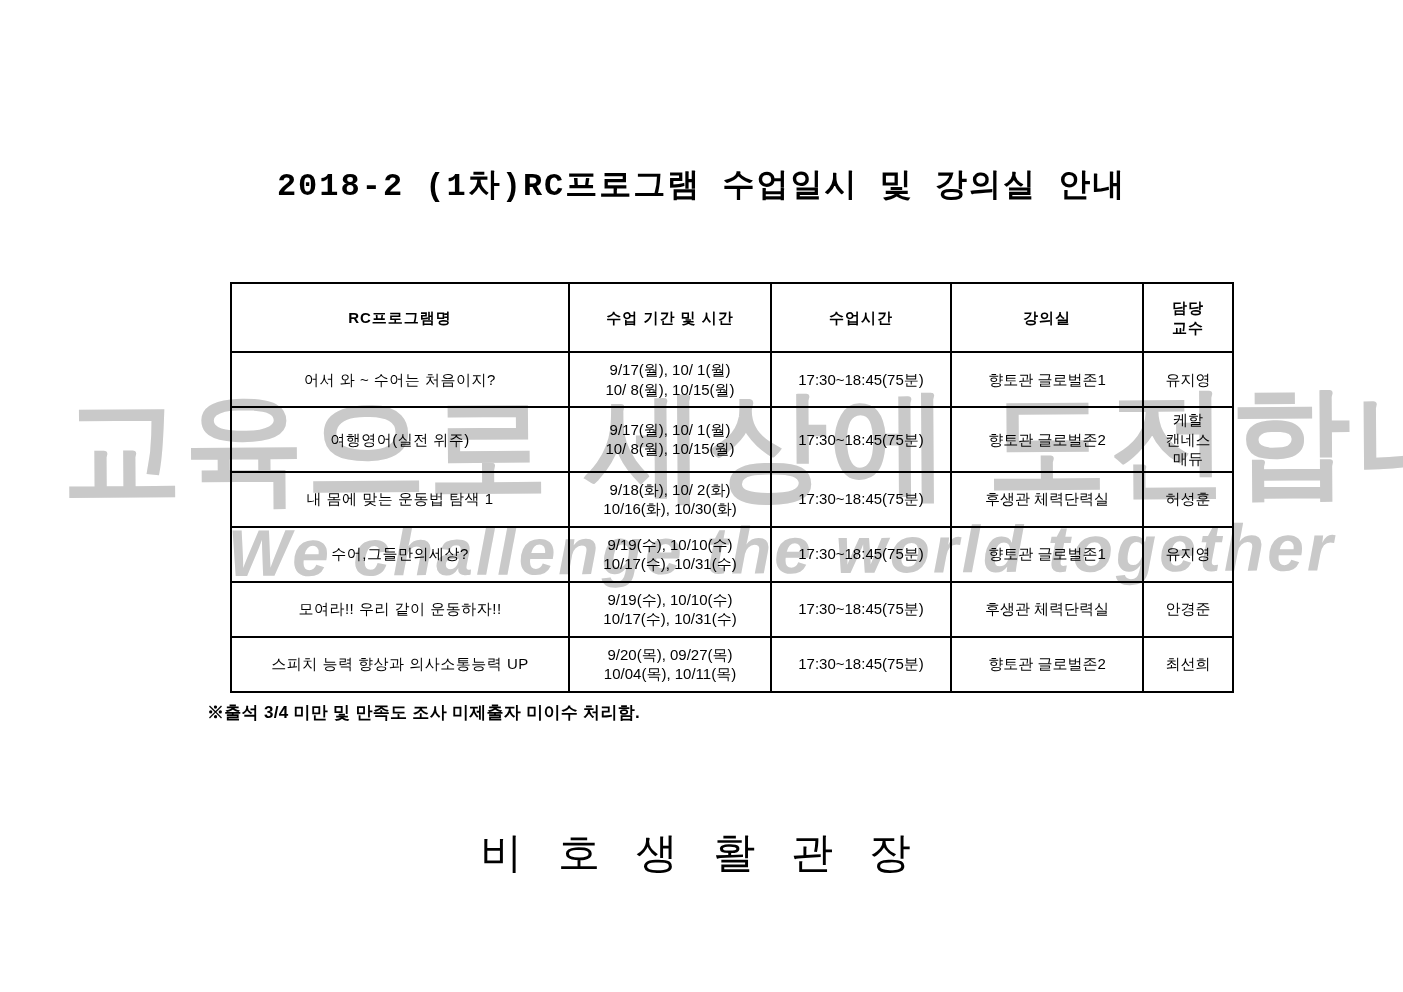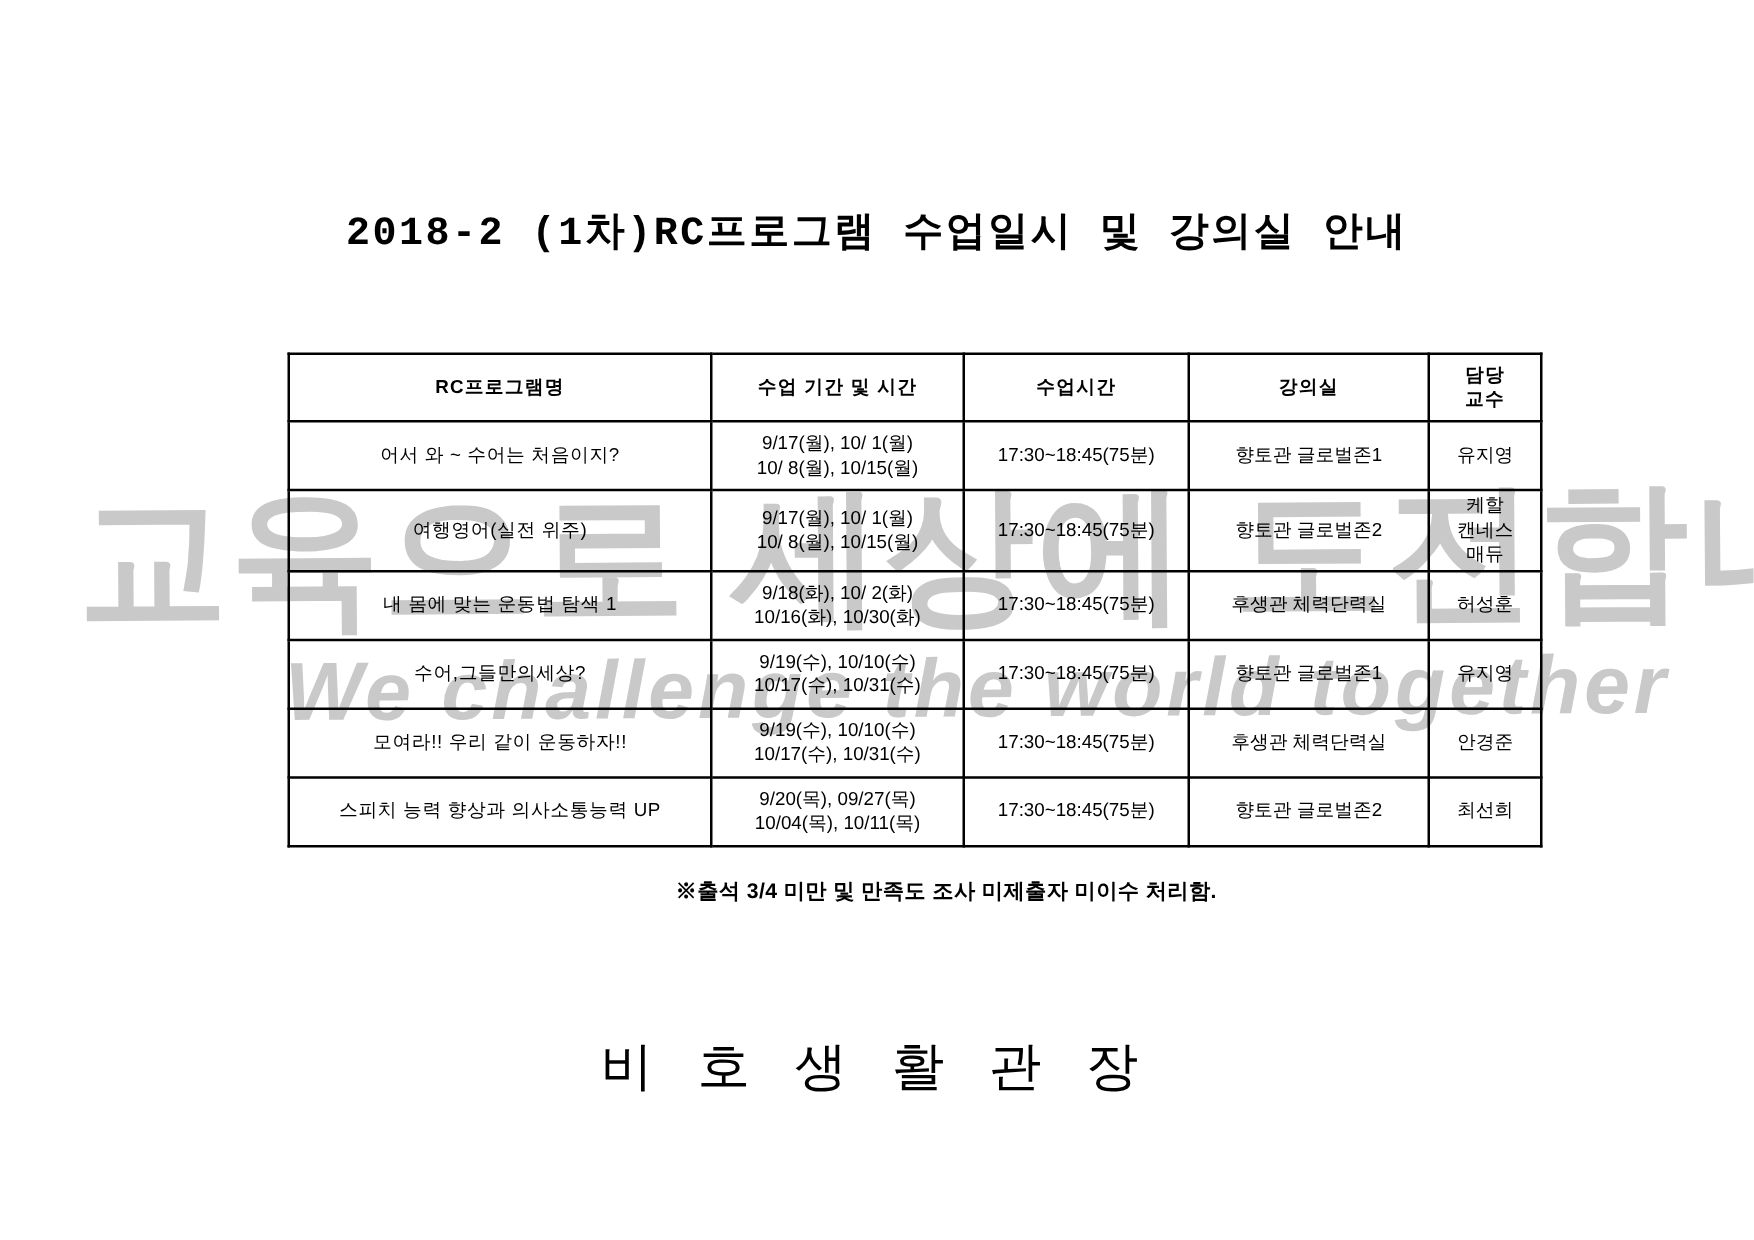--- a/index.html
+++ b/index.html
@@ -67,38 +67,37 @@
   .schedule th, .schedule td {
     border: 2px solid #000;
     text-align: center;
     vertical-align: middle;
     padding: 2px 4px;
     font-size: 15px;
     white-space: pre-line;
     line-height: 1.3;
     overflow: hidden;
   }
-  .schedule thead tr { height: 54px; }
+  .schedule thead tr { height: 69px; }
   .schedule tbody tr { height: 55px; }
   .schedule th { font-weight: bold; letter-spacing: 1px; }
   .cell-program { text-align: left; padding-left: 12px; letter-spacing: 0.5px; }
   .prof-small { font-size: 12.5px; line-height: 1.2; padding: 0 2px; }
   .notes {
     position: absolute;
     left: 207px;
     top: 701px;
     width: 1100px;
     z-index: 2;
   }
   .notes p {
     margin: 0 0 11px 0;
     font-size: 17px;
     font-weight: bold;
     letter-spacing: 0.3px;
-    text-align: center;
   }
   .signature {
     position: absolute;
     top: 825px;
     left: 0;
     width: 100%;
     text-align: center;
     font-size: 42px;
     font-weight: 400;
     letter-spacing: 12px;

